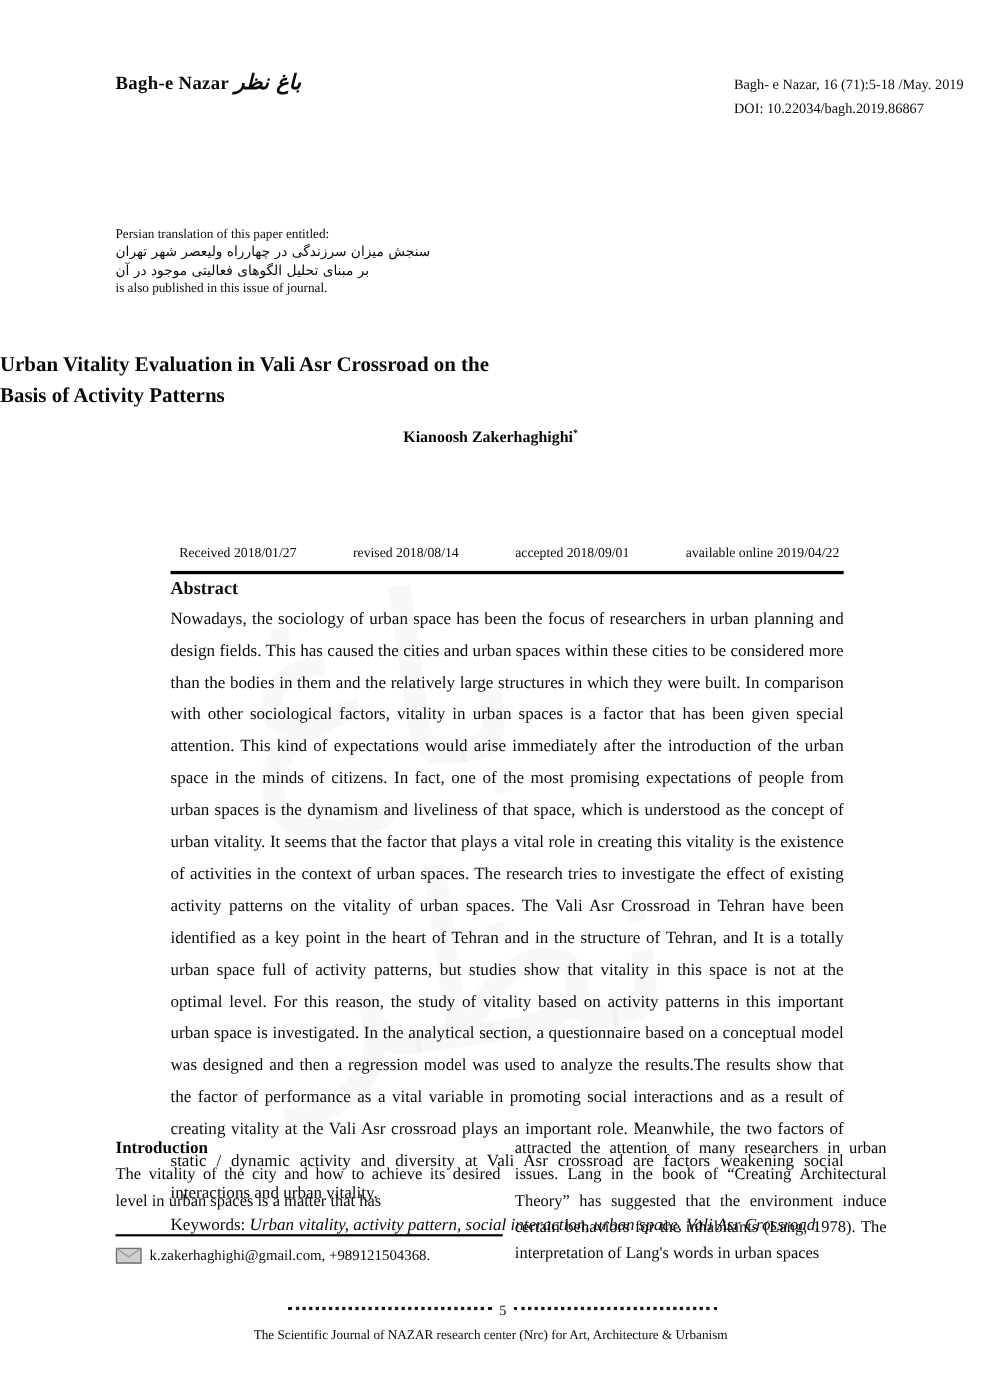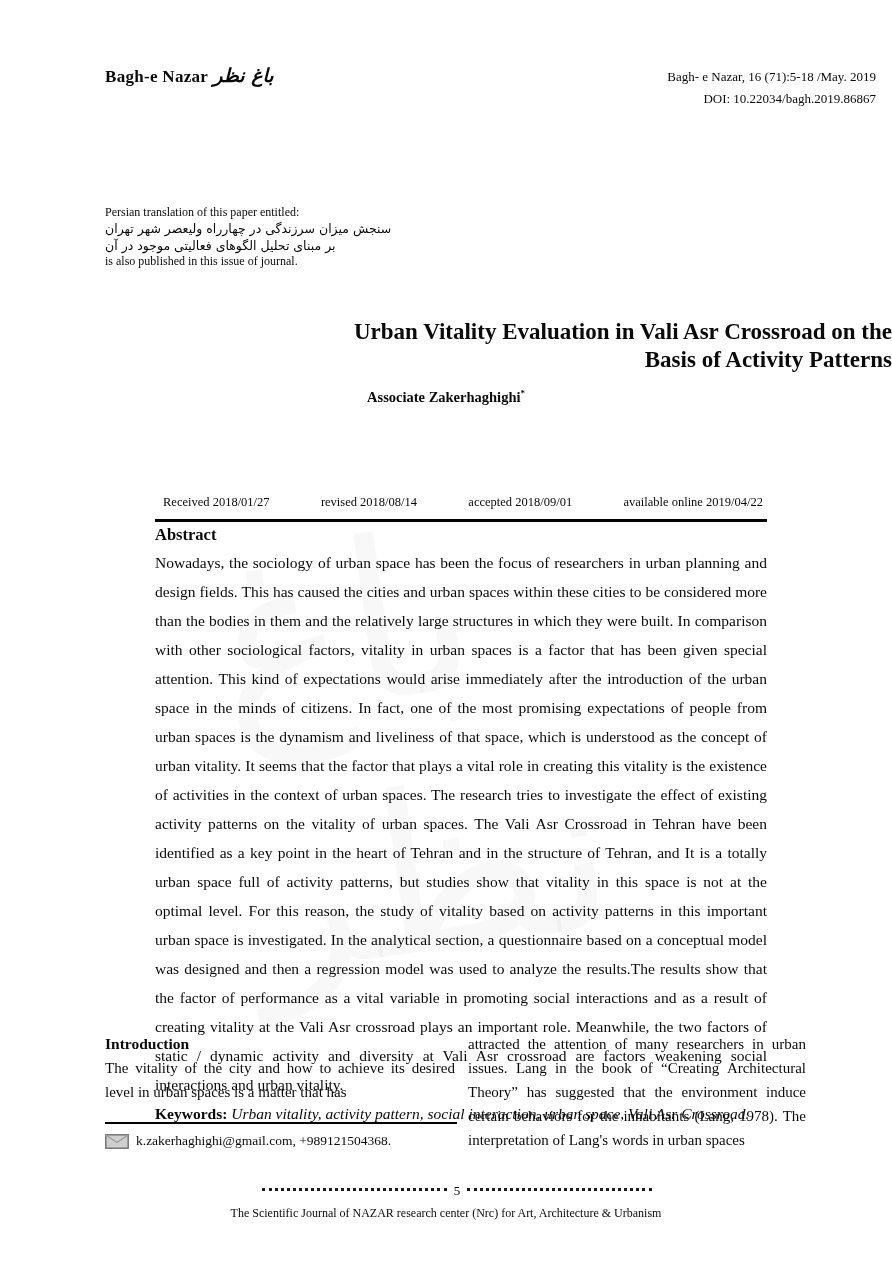--- a/index.html
+++ b/index.html
@@ -19,38 +19,38 @@
     font-weight:bold; font-size:17px; letter-spacing:.3px;
     white-space:nowrap;
   }
   .logo .fa {
     font-family:"DejaVu Sans", sans-serif;
     font-weight:bold; font-size:19px; font-style:italic;
     margin-left:5px;
   }
   .header-right {
     position:absolute; right:16px; top:66px;
-    text-align:right; font-size:13px; line-height:22px;
+    font-size:13px; line-height:22px;
     white-space:nowrap;
   }
   
   .trans-note {
     position:absolute; left:105px; top:205px;
     font-size:12px; line-height:15px;
   }
   .trans-note .fa {
     font-family:"DejaVu Sans", sans-serif;
     font-size:12.5px; line-height:17px;
     direction:rtl; text-align:left; display:block;
   }
   
   .title {
     position:absolute; left:0; right:0; top:318px;
-    text-align:right; font-weight:bold;
-    font-size:23px; line-height:27.5px;
+    text-align:left; font-weight:bold;
+    font-size:19px; line-height:27.5px;
   }
   .author {
     position:absolute; left:0; right:0; top:388px;
     text-align:center; font-weight:bold; font-size:14.5px;
   }
   .author sup { font-size:9px; }
   .affiliation {
     position:absolute; left:0; right:0; top:444px;
     text-align:center; font-weight:bold; font-size:13.5px;
   }
@@ -68,21 +68,21 @@
     font-weight:bold; font-size:16.5px; margin-top:3px;
   }
   .abstract-body {
     margin-top:3px;
     font-size:15.5px; line-height:29px;
     text-align:justify;
   }
   .keywords-line {
     font-size:15.5px; line-height:29px;
   }
-  .keywords-line .kw-label { font-weight:bold; }
+  .keywords-line .kw-label { font-weight:normal; }
   .keywords-line .kw-text  { font-style:italic; }
   .watermark {
     position:absolute; left:230px; top:470px;
     font-family:"DejaVu Sans", sans-serif;
     font-size:220px; color:rgba(0,0,0,0.028);
     pointer-events:none; user-select:none;
     transform:rotate(-8deg);
   }
   
   .columns {
@@ -138,21 +138,21 @@
     <span class="fa">سنجش میزان سرزندگی در چهارراه ولیعصر شهر تهران</span>
     <span class="fa">بر مبنای تحلیل الگوهای فعالیتی موجود در آن</span>
     <div>is also published in this issue of journal.</div>
   </div>
 
   <div class="title">
     <div>Urban Vitality Evaluation in Vali Asr Crossroad on the</div>
     <div>Basis of Activity Patterns</div>
   </div>
   <div class="author">
-    <span>Associate Zakerhaghighi</span><sup>*</sup>
+    <span>Kianoosh Zakerhaghighi</span><sup>*</sup>
   </div>
 
   <div class="abstract-wrap">
     <div class="dates-row">
       <span>Received 2018/01/27</span>
       <span>revised 2018/08/14</span>
       <span>accepted 2018/09/01</span>
       <span>available online 2019/04/22</span>
     </div>
     <div class="abstract-heading">Abstract</div>

